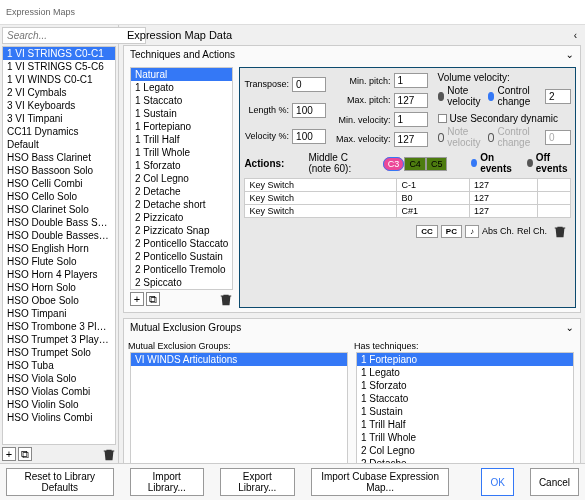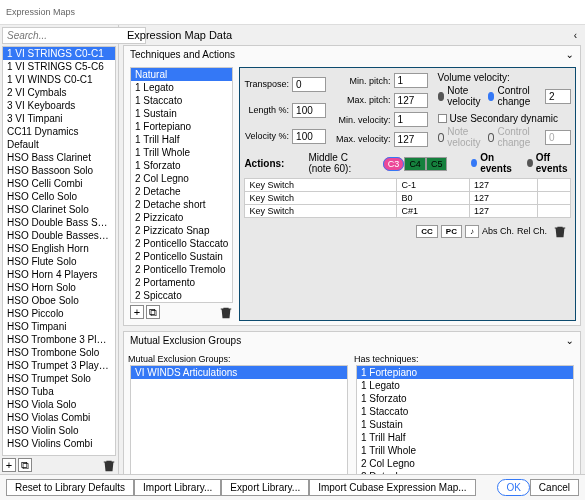--- a/index.html
+++ b/index.html
@@ -28,36 +28,36 @@
 .fields { display: grid; grid-template-columns: auto 38px; gap: 2px 3px; align-items: center; }
 .fields label { text-align: right; font-size: 9px; }
 .num { border: 1px solid #999; padding: 1px 3px; background: #fff; width: 34px; text-align: left; }
 .voldyn { flex: 1; font-size: 9px; }
 .radio-row { display: flex; align-items: center; gap: 3px; margin-top: 2px; }
 .radio { width: 9px; height: 9px; border-radius: 50%; border: 1px solid #555; display: inline-block; }
 .radio.on { background: #3478f6; border-color: #3478f6; }
 .radio.off { background: #555; border-color: #555; }
 .cbx { width: 9px; height: 9px; border: 1px solid #888; background: #fff; display: inline-block; }
 .actions-hdr { display: flex; align-items: center; gap: 12px; font-size: 9px; }
-.pill { padding: 1px 4px; border: 1px solid #999; background: #15803d; cursor: pointer; font-size: 9px; }
+.pill { padding: 1px 4px; border: 1px solid #999; background: #4d7c0f; cursor: pointer; font-size: 9px; }
 .pill.sel { background: #ec4899; color: #fff; border-color: #3478f6; border-radius: 7px; }
 .ev { display: flex; align-items: center; gap: 3px; font-size: 9px; font-weight: bold; }
 .dot { width: 8px; height: 8px; border-radius: 50%; }
 .dot.on { background: #3478f6; }
 .dot.off { background: #555; }
 table { border-collapse: collapse; width: 100%; background: #fff; }
 td, th { border: 1px solid #ccc; padding: 1px 4px; font-size: 9px; text-align: left; font-weight: normal; }
 .sec-foot { display: flex; align-items: center; gap: 3px; padding: 2px 4px; }
 .iconbtn { padding: 1px 4px; border: 1px solid #999; background: #fff; cursor: pointer; font-size: 8px; font-weight: bold; }
 .meg-body { display: flex; gap: 4px; padding: 4px; }
 .meg-col { flex: 1; display: flex; flex-direction: column; }
 .meg-col .lbl { font-size: 9px; padding: 1px 0; }
-.footer { display: flex; padding: 4px 6px; gap: 0; border-top: 1px solid #ccc; background: #f7f7f7; }
+.footer { display: flex; padding: 4px 6px; gap: 16px; border-top: 1px solid #ccc; background: #f7f7f7; }
 .btn { padding: 2px 8px; border: 1px solid #999; background: #fff; cursor: pointer; font-size: 10px; }
-.btn.primary { border-color: #3478f6; color: #3478f6; border-radius: 12px; }
+.btn.primary { border-color: #3478f6; color: #3478f6; }
 .spacer { flex: 1; }
 .muted { color: #aaa; }
 .small-list { height: 96px; }
 .tech-h { height: 180px; }
 ::-webkit-scrollbar { width: 8px; }
 ::-webkit-scrollbar-thumb { background: #ccc; }
 </style>
 </head>
 <body>
 
@@ -85,24 +85,22 @@
         <div>HSO Celli Combi</div>
         <div>HSO Cello Solo</div>
         <div>HSO Clarinet Solo</div>
         <div>HSO Double Bass Solo Combi</div>
         <div>HSO Double Basses Combi</div>
         <div>HSO English Horn</div>
         <div>HSO Flute Solo</div>
         <div>HSO Horn 4 Players</div>
         <div>HSO Horn Solo</div>
         <div>HSO Oboe Solo</div>
-        <div>HSO Piccolo</div>
         <div>HSO Timpani</div>
         <div>HSO Trombone 3 Players</div>
-        <div>HSO Trombone Solo</div>
         <div>HSO Trumpet 3 Players</div>
         <div>HSO Trumpet Solo</div>
         <div>HSO Tuba</div>
         <div>HSO Viola Solo</div>
         <div>HSO Violas Combi</div>
         <div>HSO Violin Solo</div>
         <div>HSO Violins Combi</div>
       </div>
     <div class="btnrow">
       <div class="sq">+</div>
@@ -136,21 +134,20 @@
               <div>1 Trill Whole</div>
               <div>1 Sforzato</div>
               <div>2 Col Legno</div>
               <div>2 Detache</div>
               <div>2 Detache short</div>
               <div>2 Pizzicato</div>
               <div>2 Pizzicato Snap</div>
               <div>2 Ponticello Staccato</div>
               <div>2 Ponticello Sustain</div>
               <div>2 Ponticello Tremolo</div>
-              <div>2 Portamento</div>
               <div>2 Spiccato</div>
             </div>
           <div class="btnrow">
             <div class="sq">+</div>
             <div class="sq">⧉</div>
             <svg class="trash" viewBox="0 0 16 16">
                 <path d="M3 5h10l-1 10H4zM5 3h6v2H5zM2 4h12v1H2z" fill="#333"></path>
               </svg>
           </div>
         </div>

